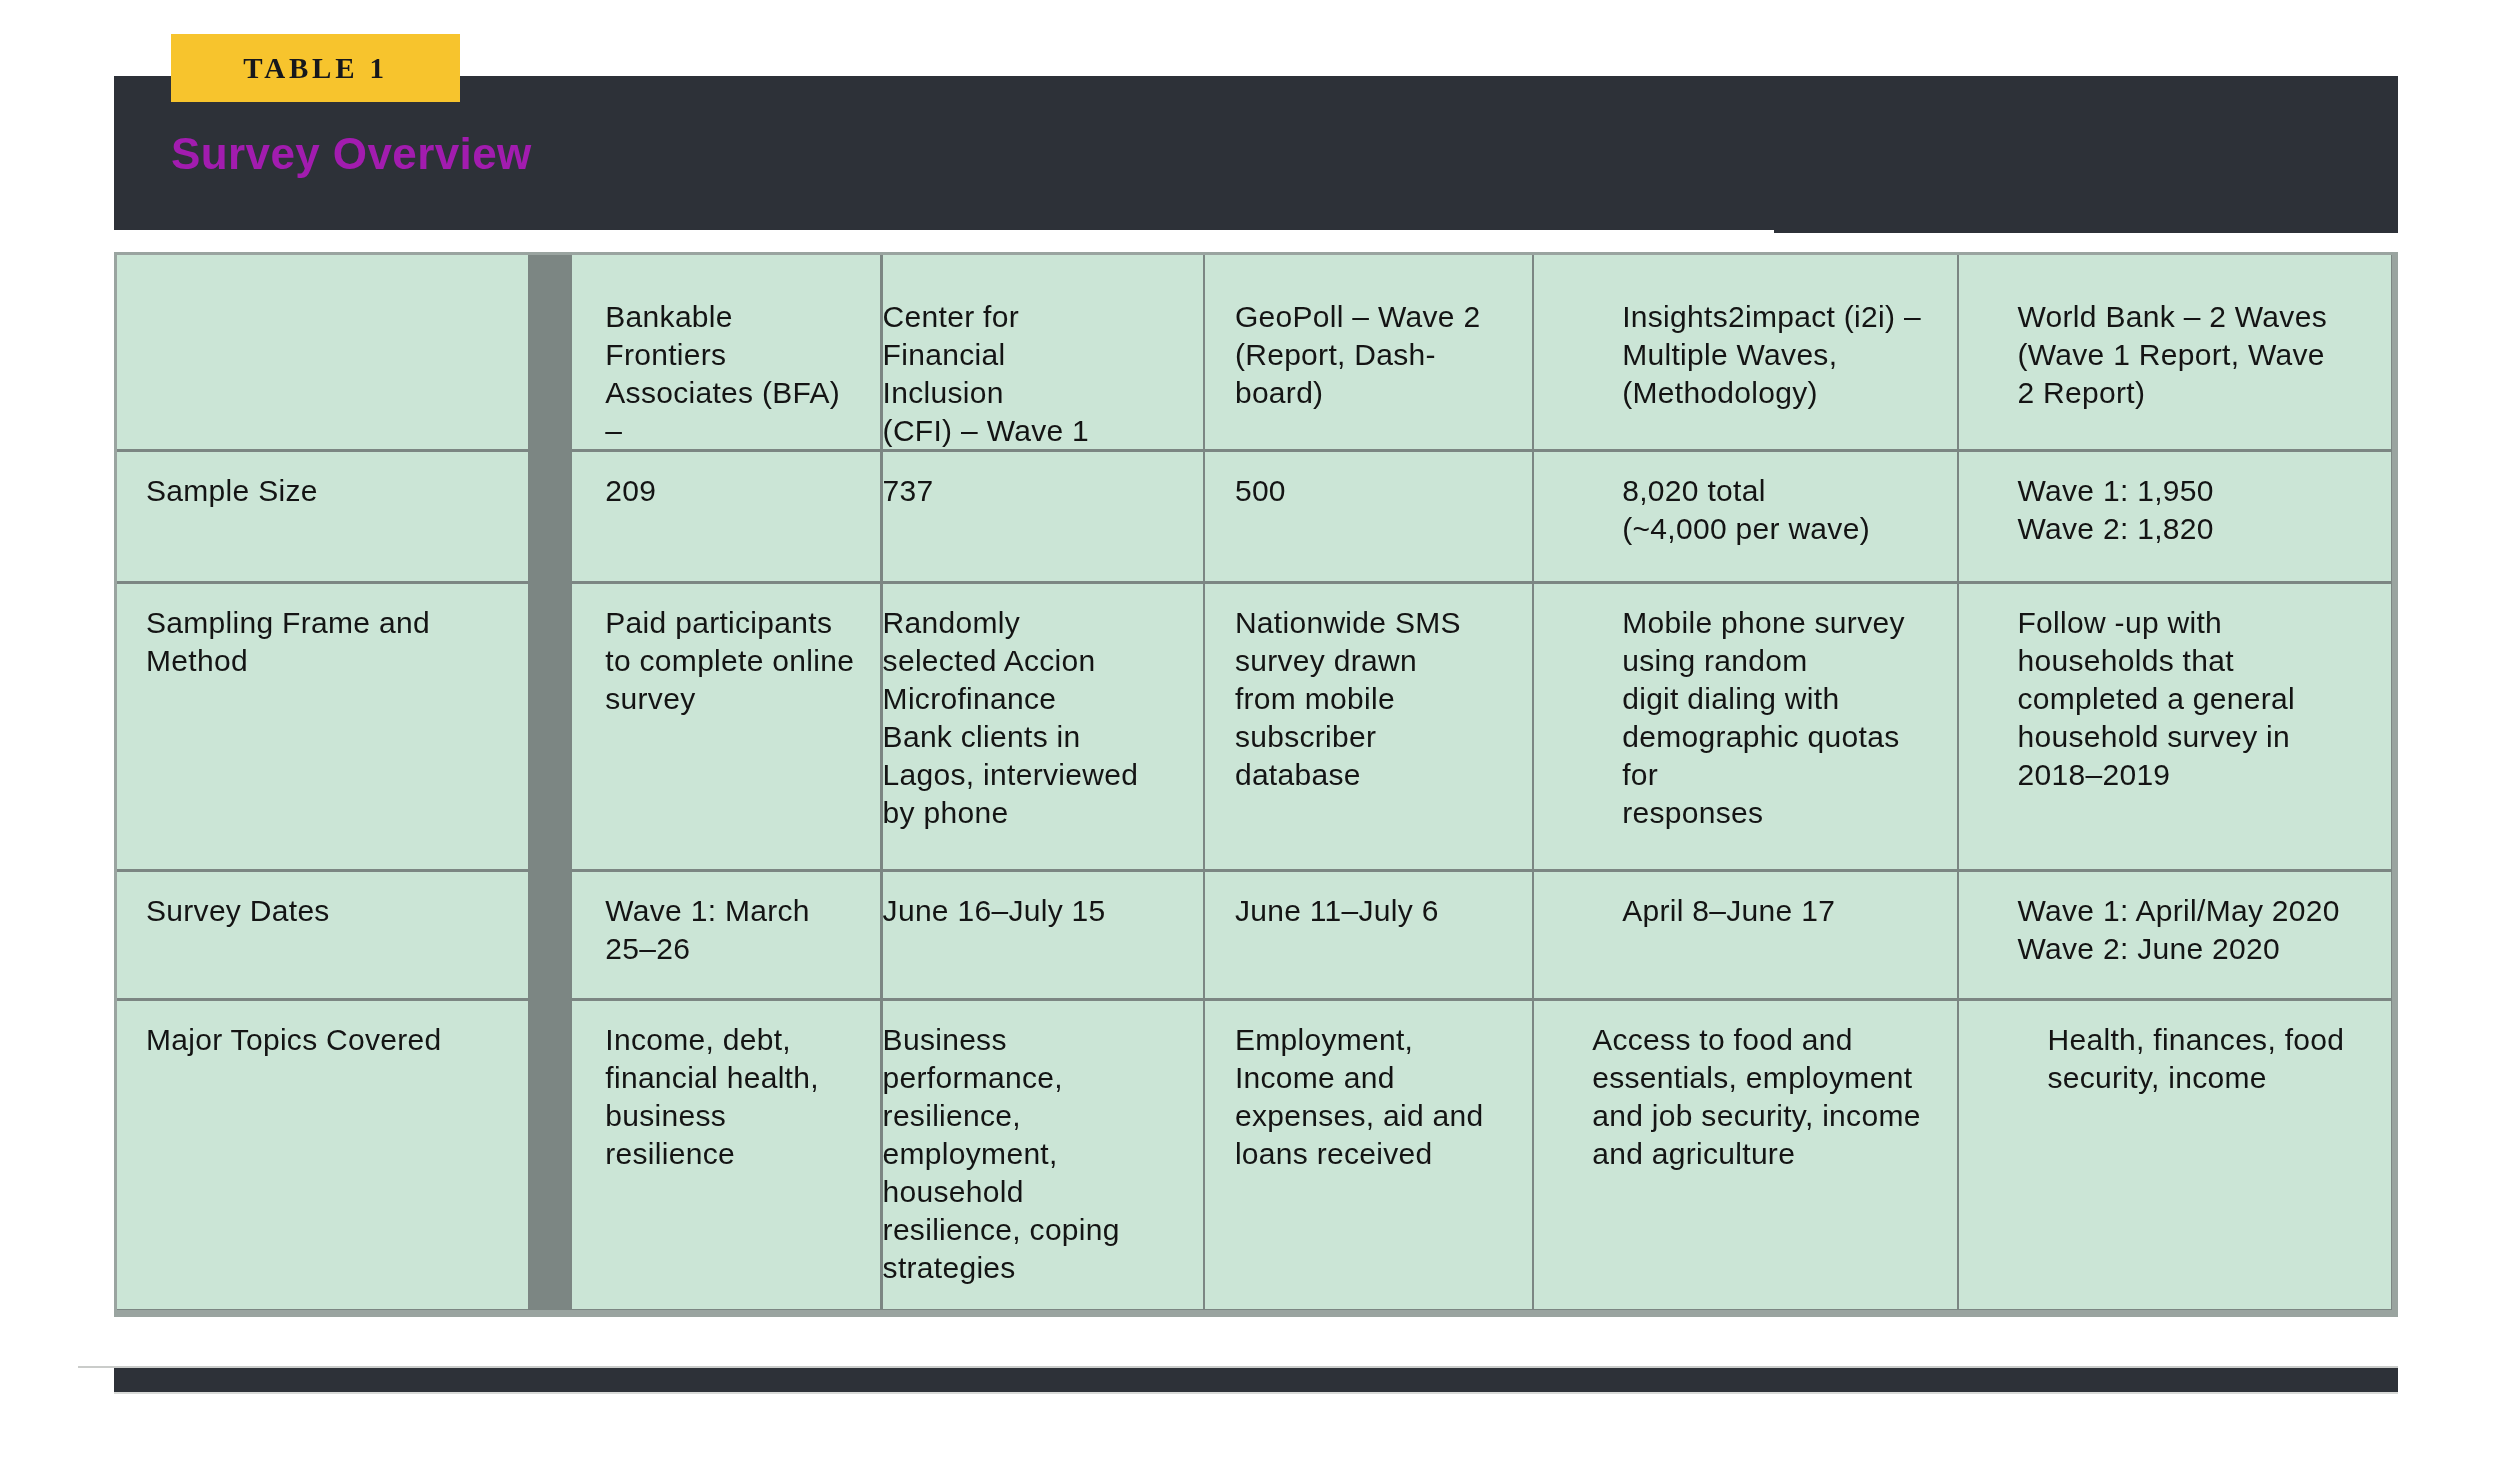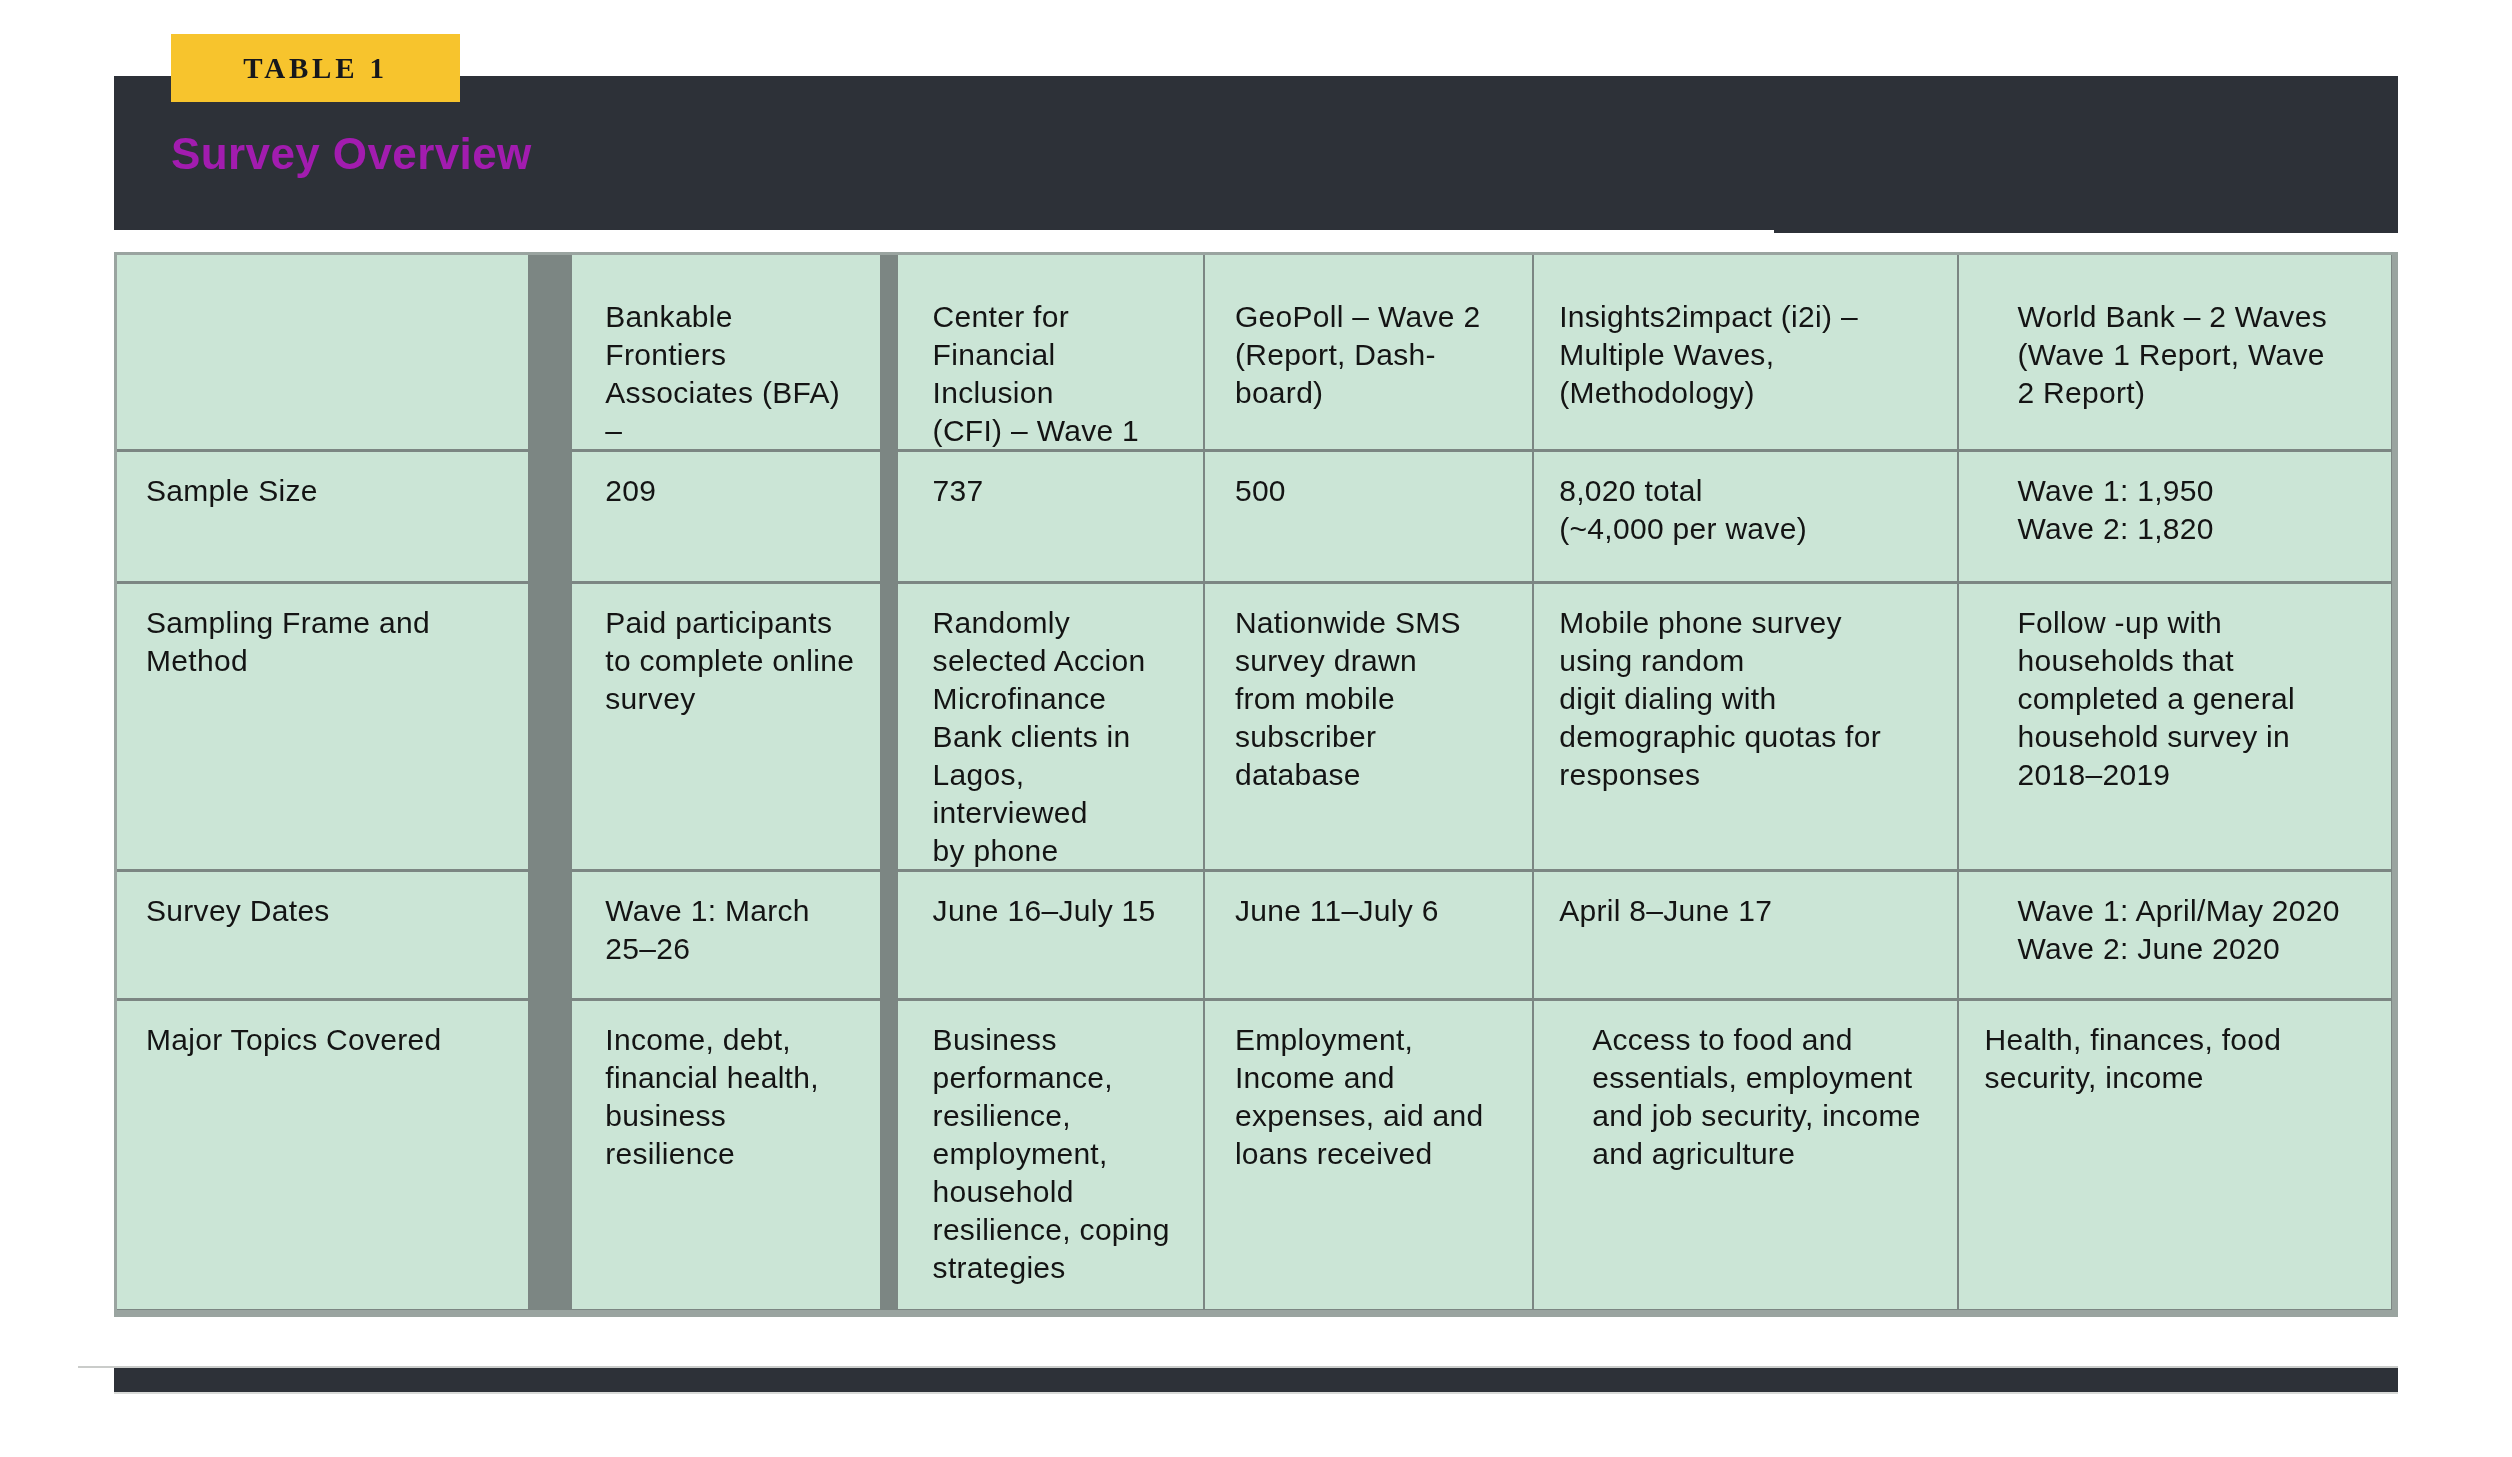--- a/index.html
+++ b/index.html
@@ -52,23 +52,23 @@
     color:#141414;
     font-size:30px;line-height:38px;letter-spacing:0.3px;
     white-space:pre-line;
     box-sizing:border-box;
     padding-top:20px;padding-right:20px;padding-bottom:7.6px;
     overflow:hidden;
   }
   .cell.hdr{padding-top:43px;}
   .c0{padding-left:29px;}
   .c1{padding-left:33px;margin-left:42px;}
-  .c2{padding-left:35px;margin-left:15px;}
+  .c2{}
   .c3{padding-left:30px;}
-  .c4{padding-left:25px;}
+  .c4{padding-left:88px;}
   .c5{padding-left:58px;}
   
   .bottom-hairline-top{
     position:absolute;left:78px;top:1366px;width:2320px;height:2.3px;
     background:#caccca;
   }
   .bottom-bar{
     position:absolute;left:114px;top:1368px;width:2284px;height:23.6px;
     background:#2d3138;
   }

